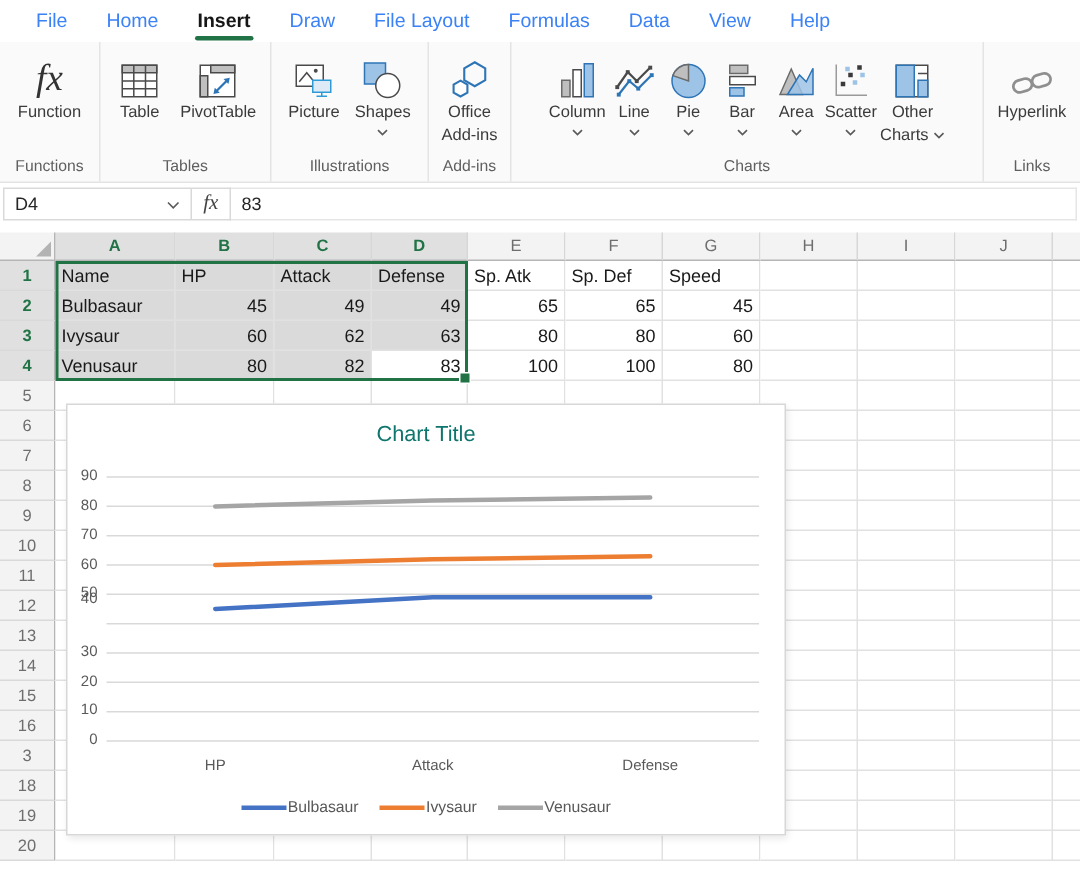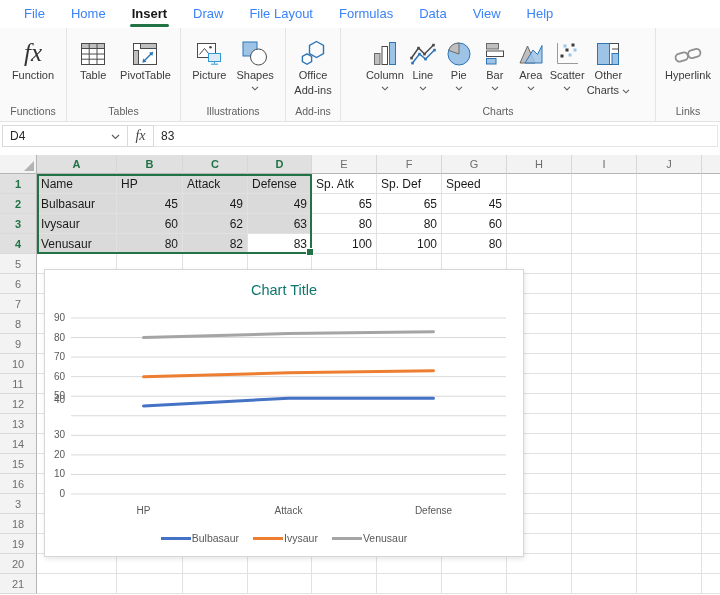--- a/index.html
+++ b/index.html
@@ -606,34 +606,20 @@
         <div class="cell" style="width: 65px;"></div>
         <div class="cell" style="width: 65px;"></div>
         <div class="cell" style="width: 65px;"></div>
         <div class="cell" style="width: 65px;"></div>
         <div class="cell" style="width: 65px;"></div>
         <div class="cell" style="width: 65px;"></div>
         <div class="cell fill"></div>
       </div>
       <div class="drow">
         <div class="rhead">20</div>
-        <div class="cell" style="width: 80px;"></div>
-        <div class="cell" style="width: 66px;"></div>
-        <div class="cell" style="width: 65px;"></div>
-        <div class="cell" style="width: 64px;"></div>
-        <div class="cell" style="width: 65px;"></div>
-        <div class="cell" style="width: 65px;"></div>
-        <div class="cell" style="width: 65px;"></div>
-        <div class="cell" style="width: 65px;"></div>
-        <div class="cell" style="width: 65px;"></div>
-        <div class="cell" style="width: 65px;"></div>
-        <div class="cell fill"></div>
-      </div>
-      <div class="drow">
-        <div class="rhead">21</div>
         <div class="cell" style="width: 80px;"></div>
         <div class="cell" style="width: 66px;"></div>
         <div class="cell" style="width: 65px;"></div>
         <div class="cell" style="width: 64px;"></div>
         <div class="cell" style="width: 65px;"></div>
         <div class="cell" style="width: 65px;"></div>
         <div class="cell" style="width: 65px;"></div>
         <div class="cell" style="width: 65px;"></div>
         <div class="cell" style="width: 65px;"></div>
         <div class="cell" style="width: 65px;"></div>

